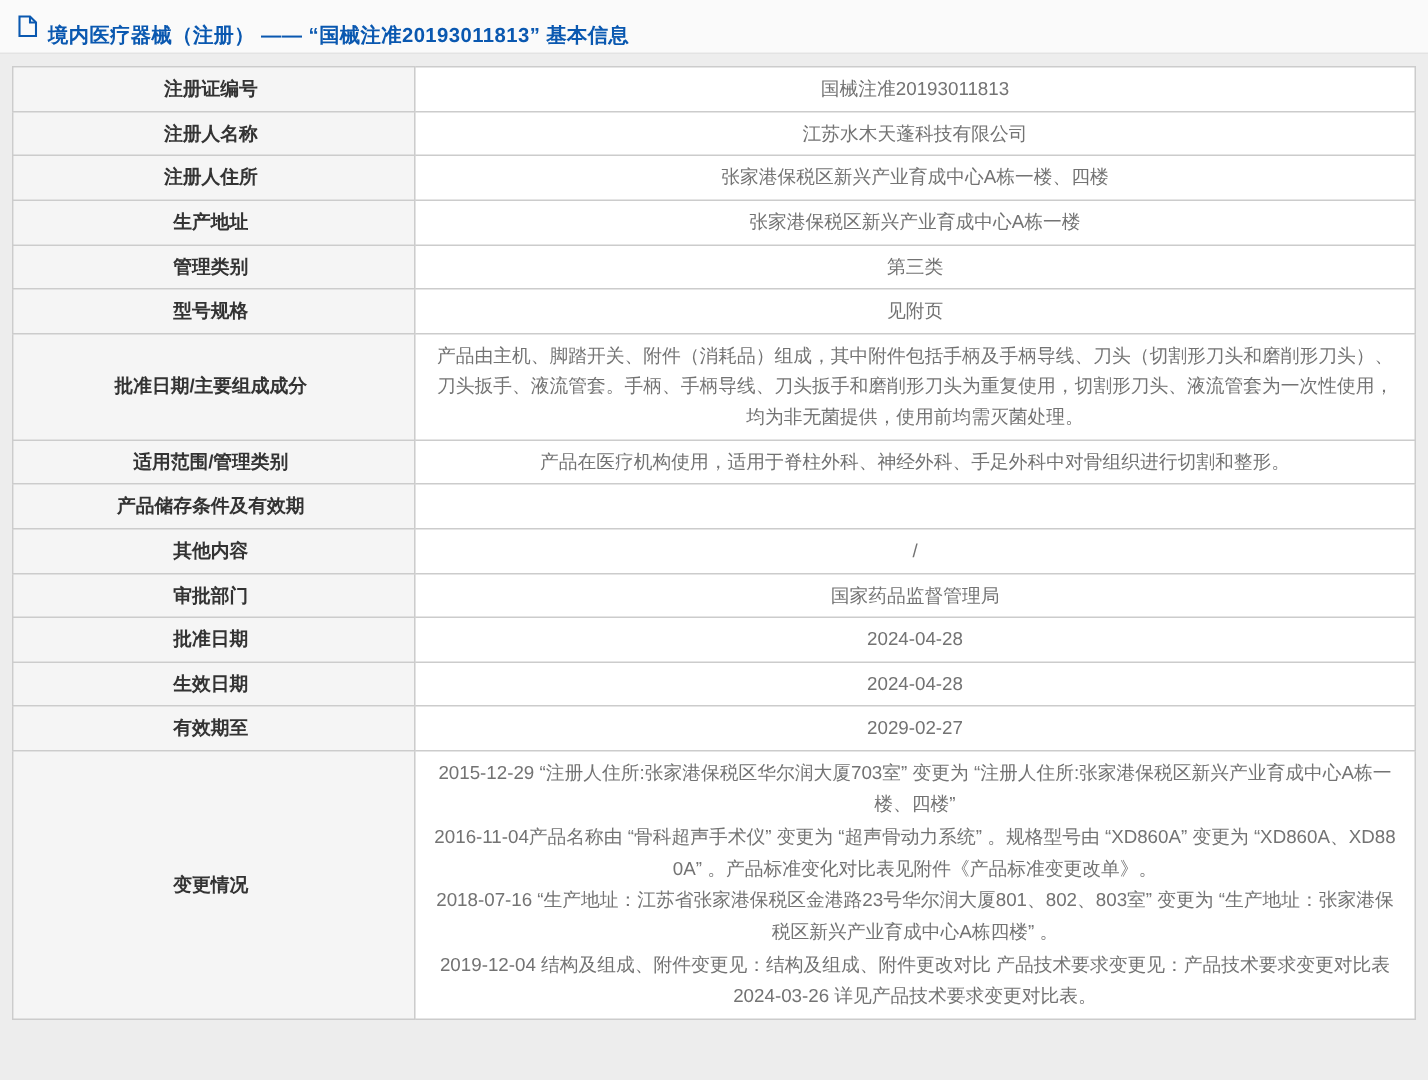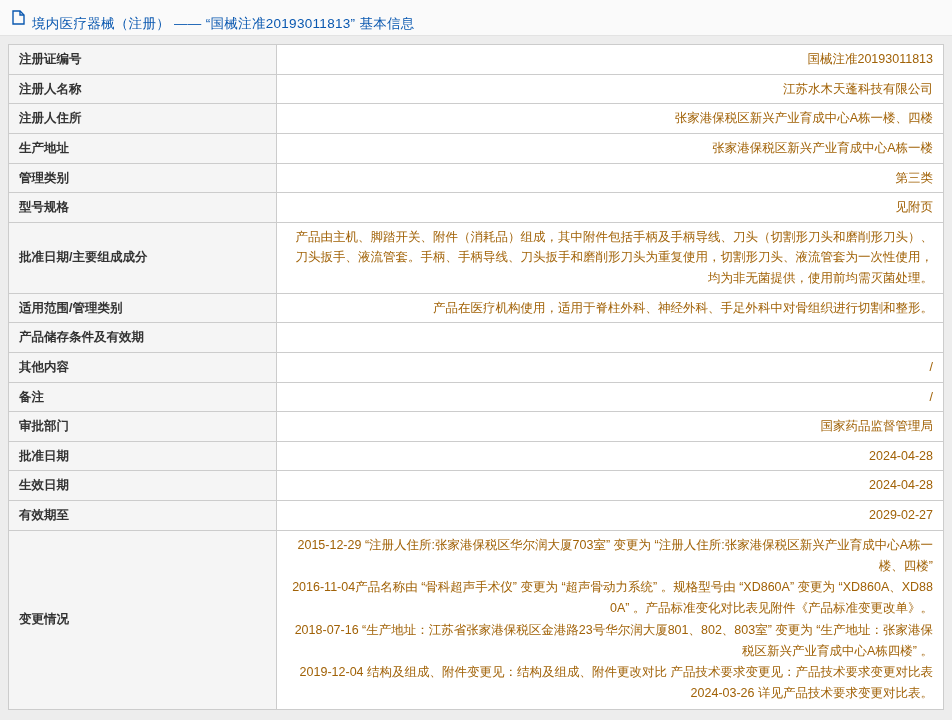--- a/index.html
+++ b/index.html
@@ -19,21 +19,21 @@
     padding:0 12px;
     gap:7px;
   }
   .doc-icon{
     width:13px;height:15px;
     display:inline-block;
     flex:0 0 auto;
   }
   .page-title{
     font-size:13.5px;
-    font-weight:normal;
+    font-weight:bold;
     color:#0a58b0;
     letter-spacing:0.3px;
     white-space:nowrap;
     margin-top:12px;
   }
   .table-wrap{
     margin:8px;
   }
   table.info-table{
     width:100%;
@@ -45,29 +45,29 @@
     border:1px solid #cccccc;
     font-size:12.5px;
     line-height:1.65;
     padding:4px 10px;
     height:18px;
     vertical-align:middle;
     word-break:break-all;
   }
   .info-table th{
     width:243px;
-    text-align:left;
+    text-align:center;
     background:#f5f5f5;
     font-weight:bold;
     color:#333;
     padding-right:14px;
   }
   .info-table td{
-    text-align:right;
-    color:#a16207;
+    text-align:center;
+    color:#737373;
   }
   .info-table td.multiline{
     white-space:pre-line;
     line-height:1.7;
   }
 </style>
 </head>
 <body>
 
 <div class="page-header">
@@ -115,24 +115,20 @@
         </tr>
         <tr>
           <th>产品储存条件及有效期</th>
           <td></td>
         </tr>
         <tr>
           <th>其他内容</th>
           <td>/</td>
         </tr>
         <tr>
-          <th>备注</th>
-          <td>/</td>
-        </tr>
-        <tr>
           <th>审批部门</th>
           <td>国家药品监督管理局</td>
         </tr>
         <tr>
           <th>批准日期</th>
           <td>2024-04-28</td>
         </tr>
         <tr>
           <th>生效日期</th>
           <td>2024-04-28</td>

